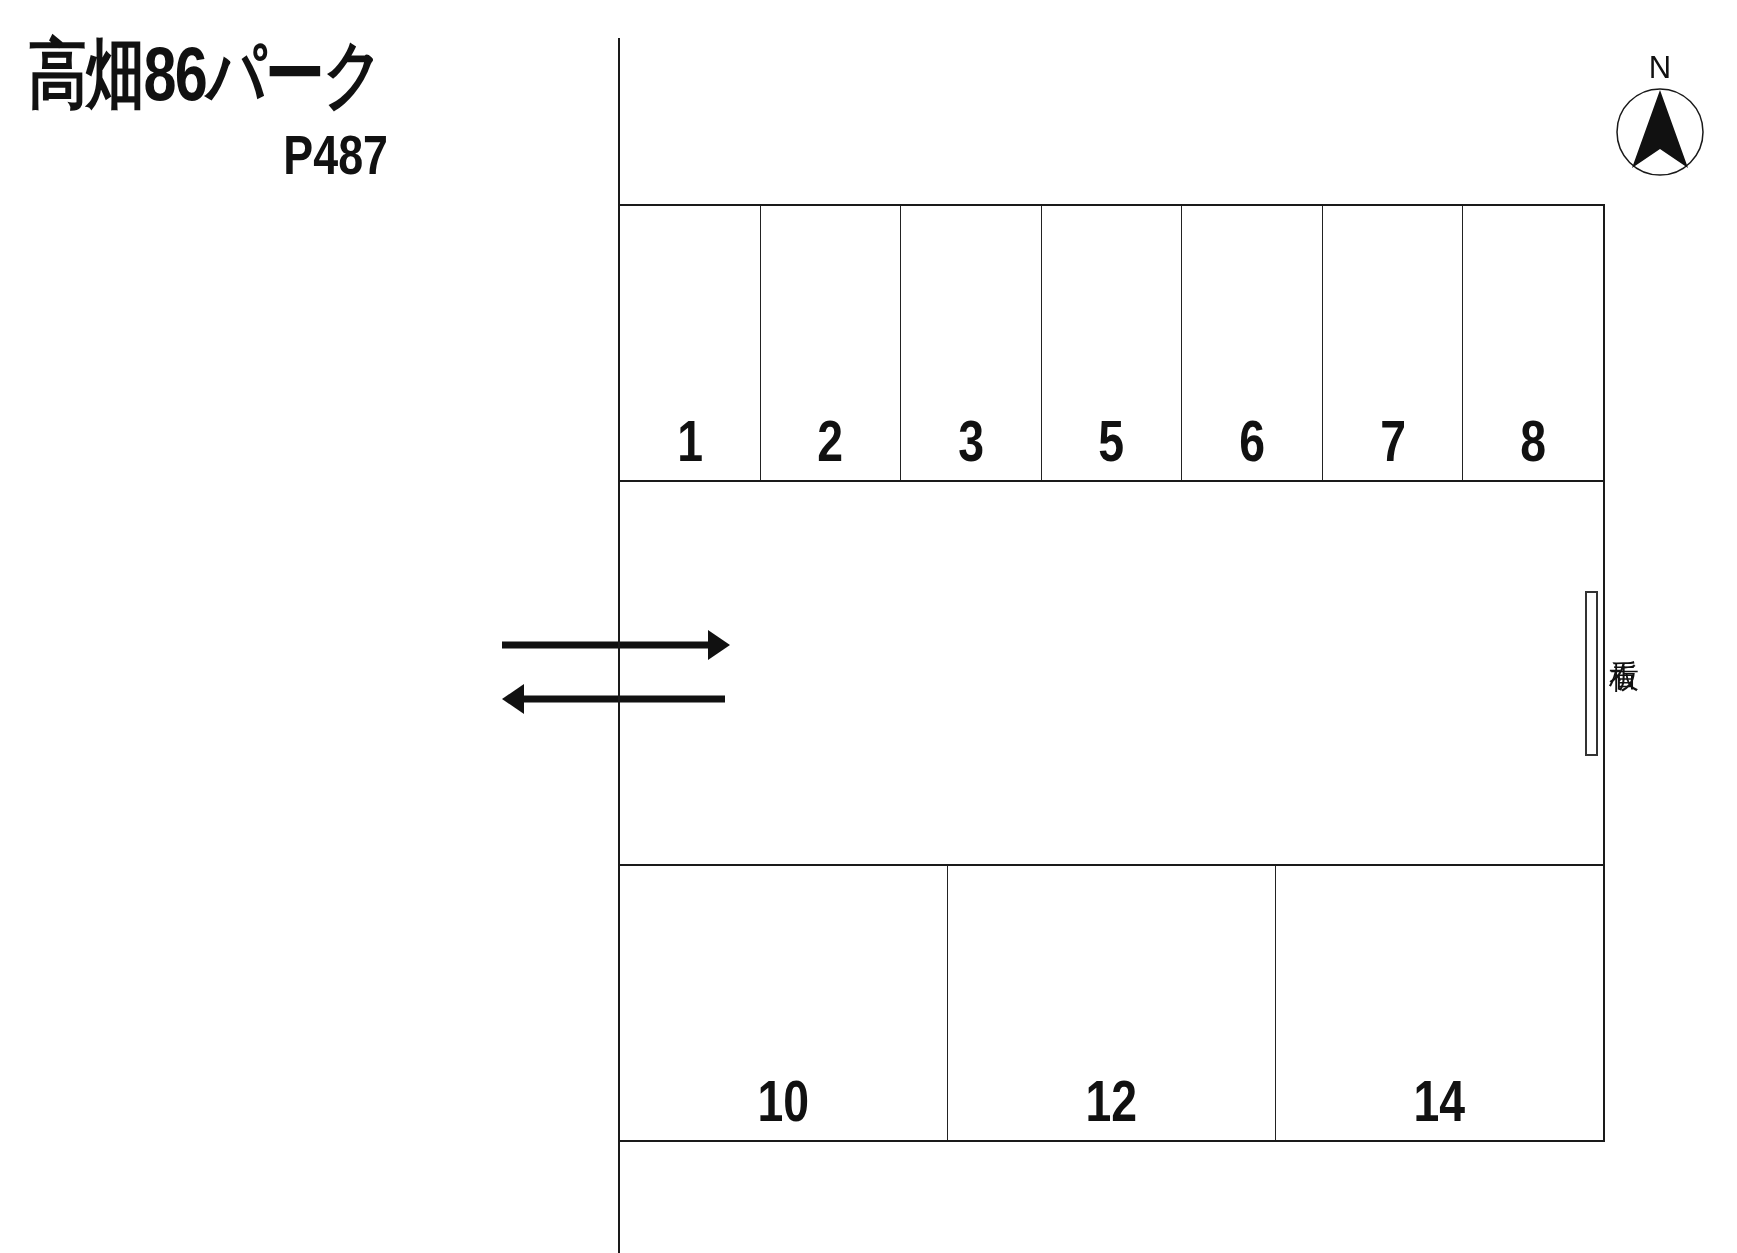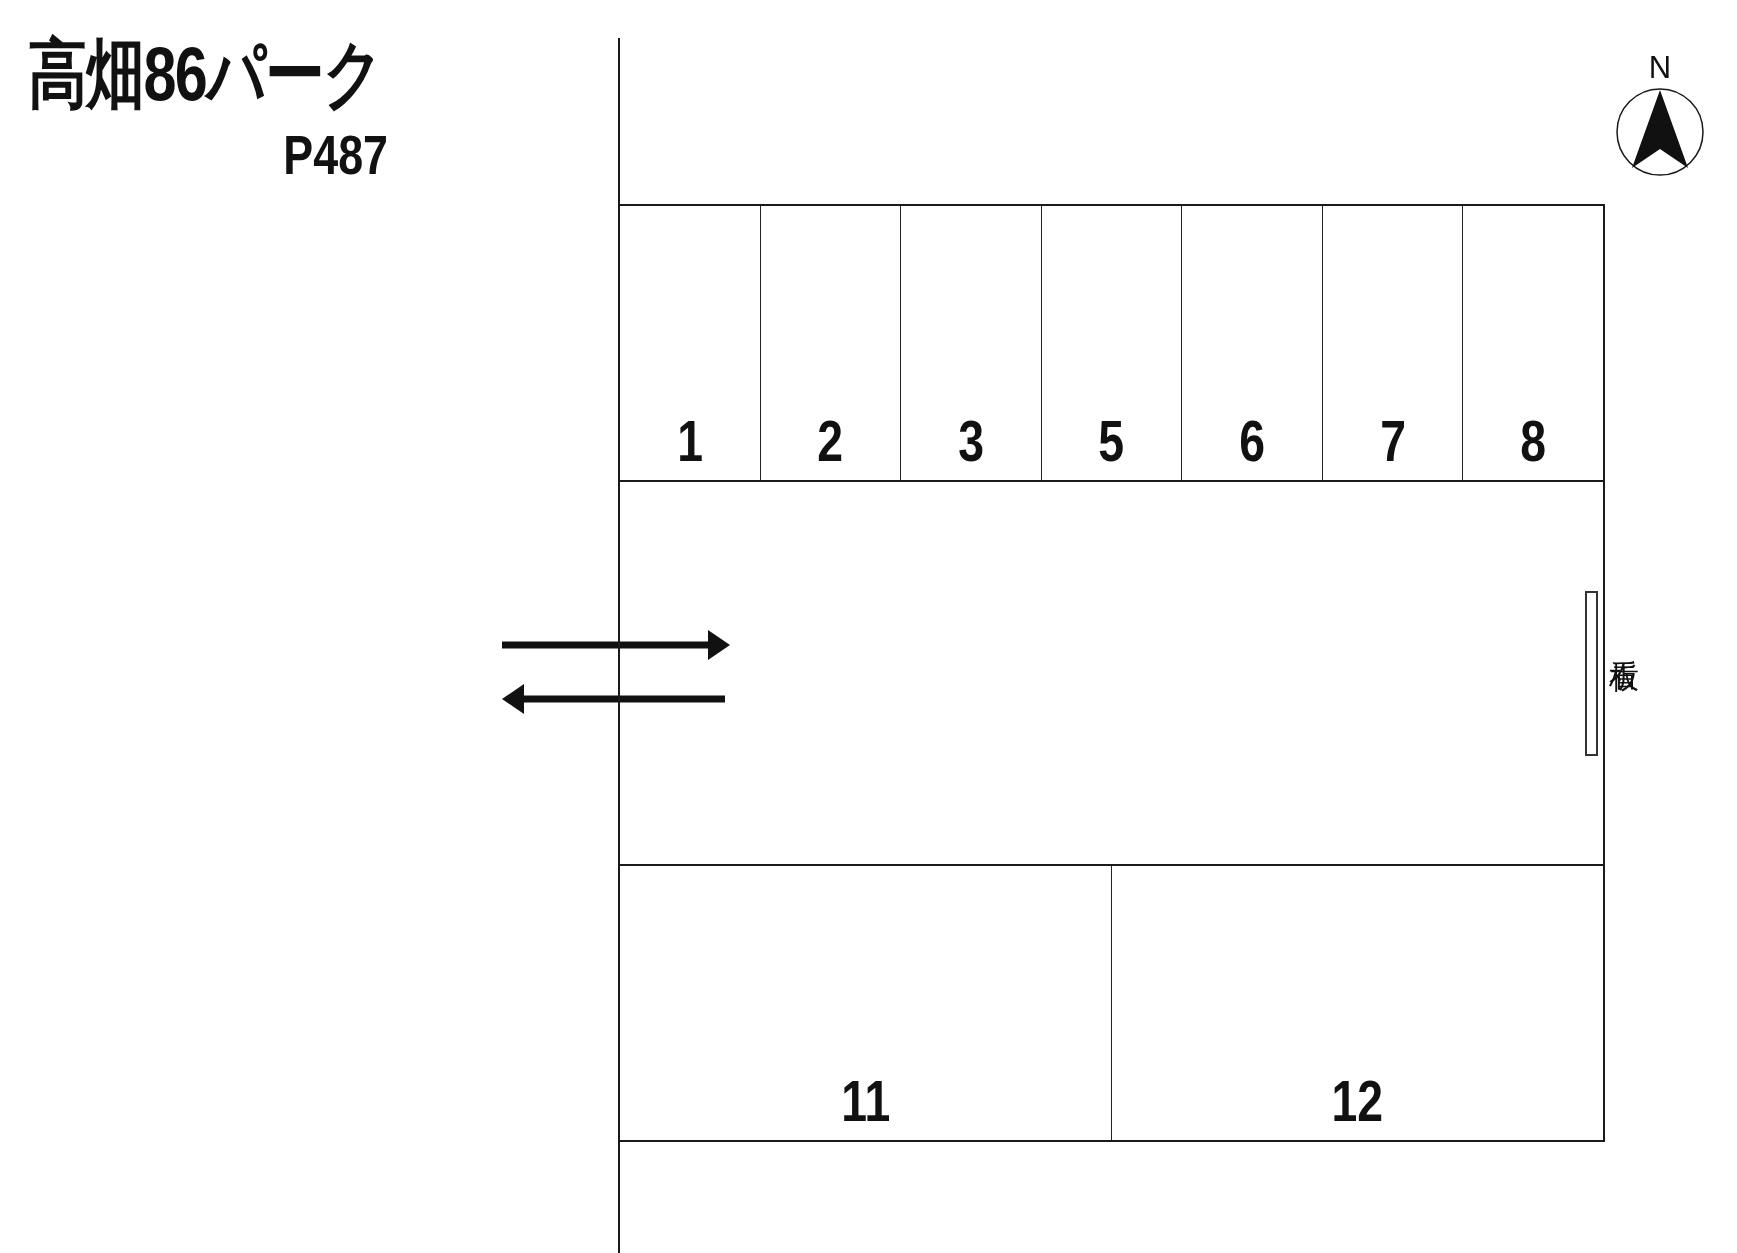--- a/index.html
+++ b/index.html
@@ -169,24 +169,27 @@
       <div class="cell">
           <span class="num">7</span>
         </div>
       <div class="cell">
           <span class="num">8</span>
         </div>
     </div>
 
     <div class="row row-bottom">
       <div class="cell">
-          <span class="num">11</span>
+          <span class="num">10</span>
         </div>
       <div class="cell">
           <span class="num">12</span>
+        </div>
+      <div class="cell">
+          <span class="num">14</span>
         </div>
     </div>
 
     <div class="signboard"></div>
   </div>
 
   <div class="kanban-label">看板</div>
 
 </div>
 

